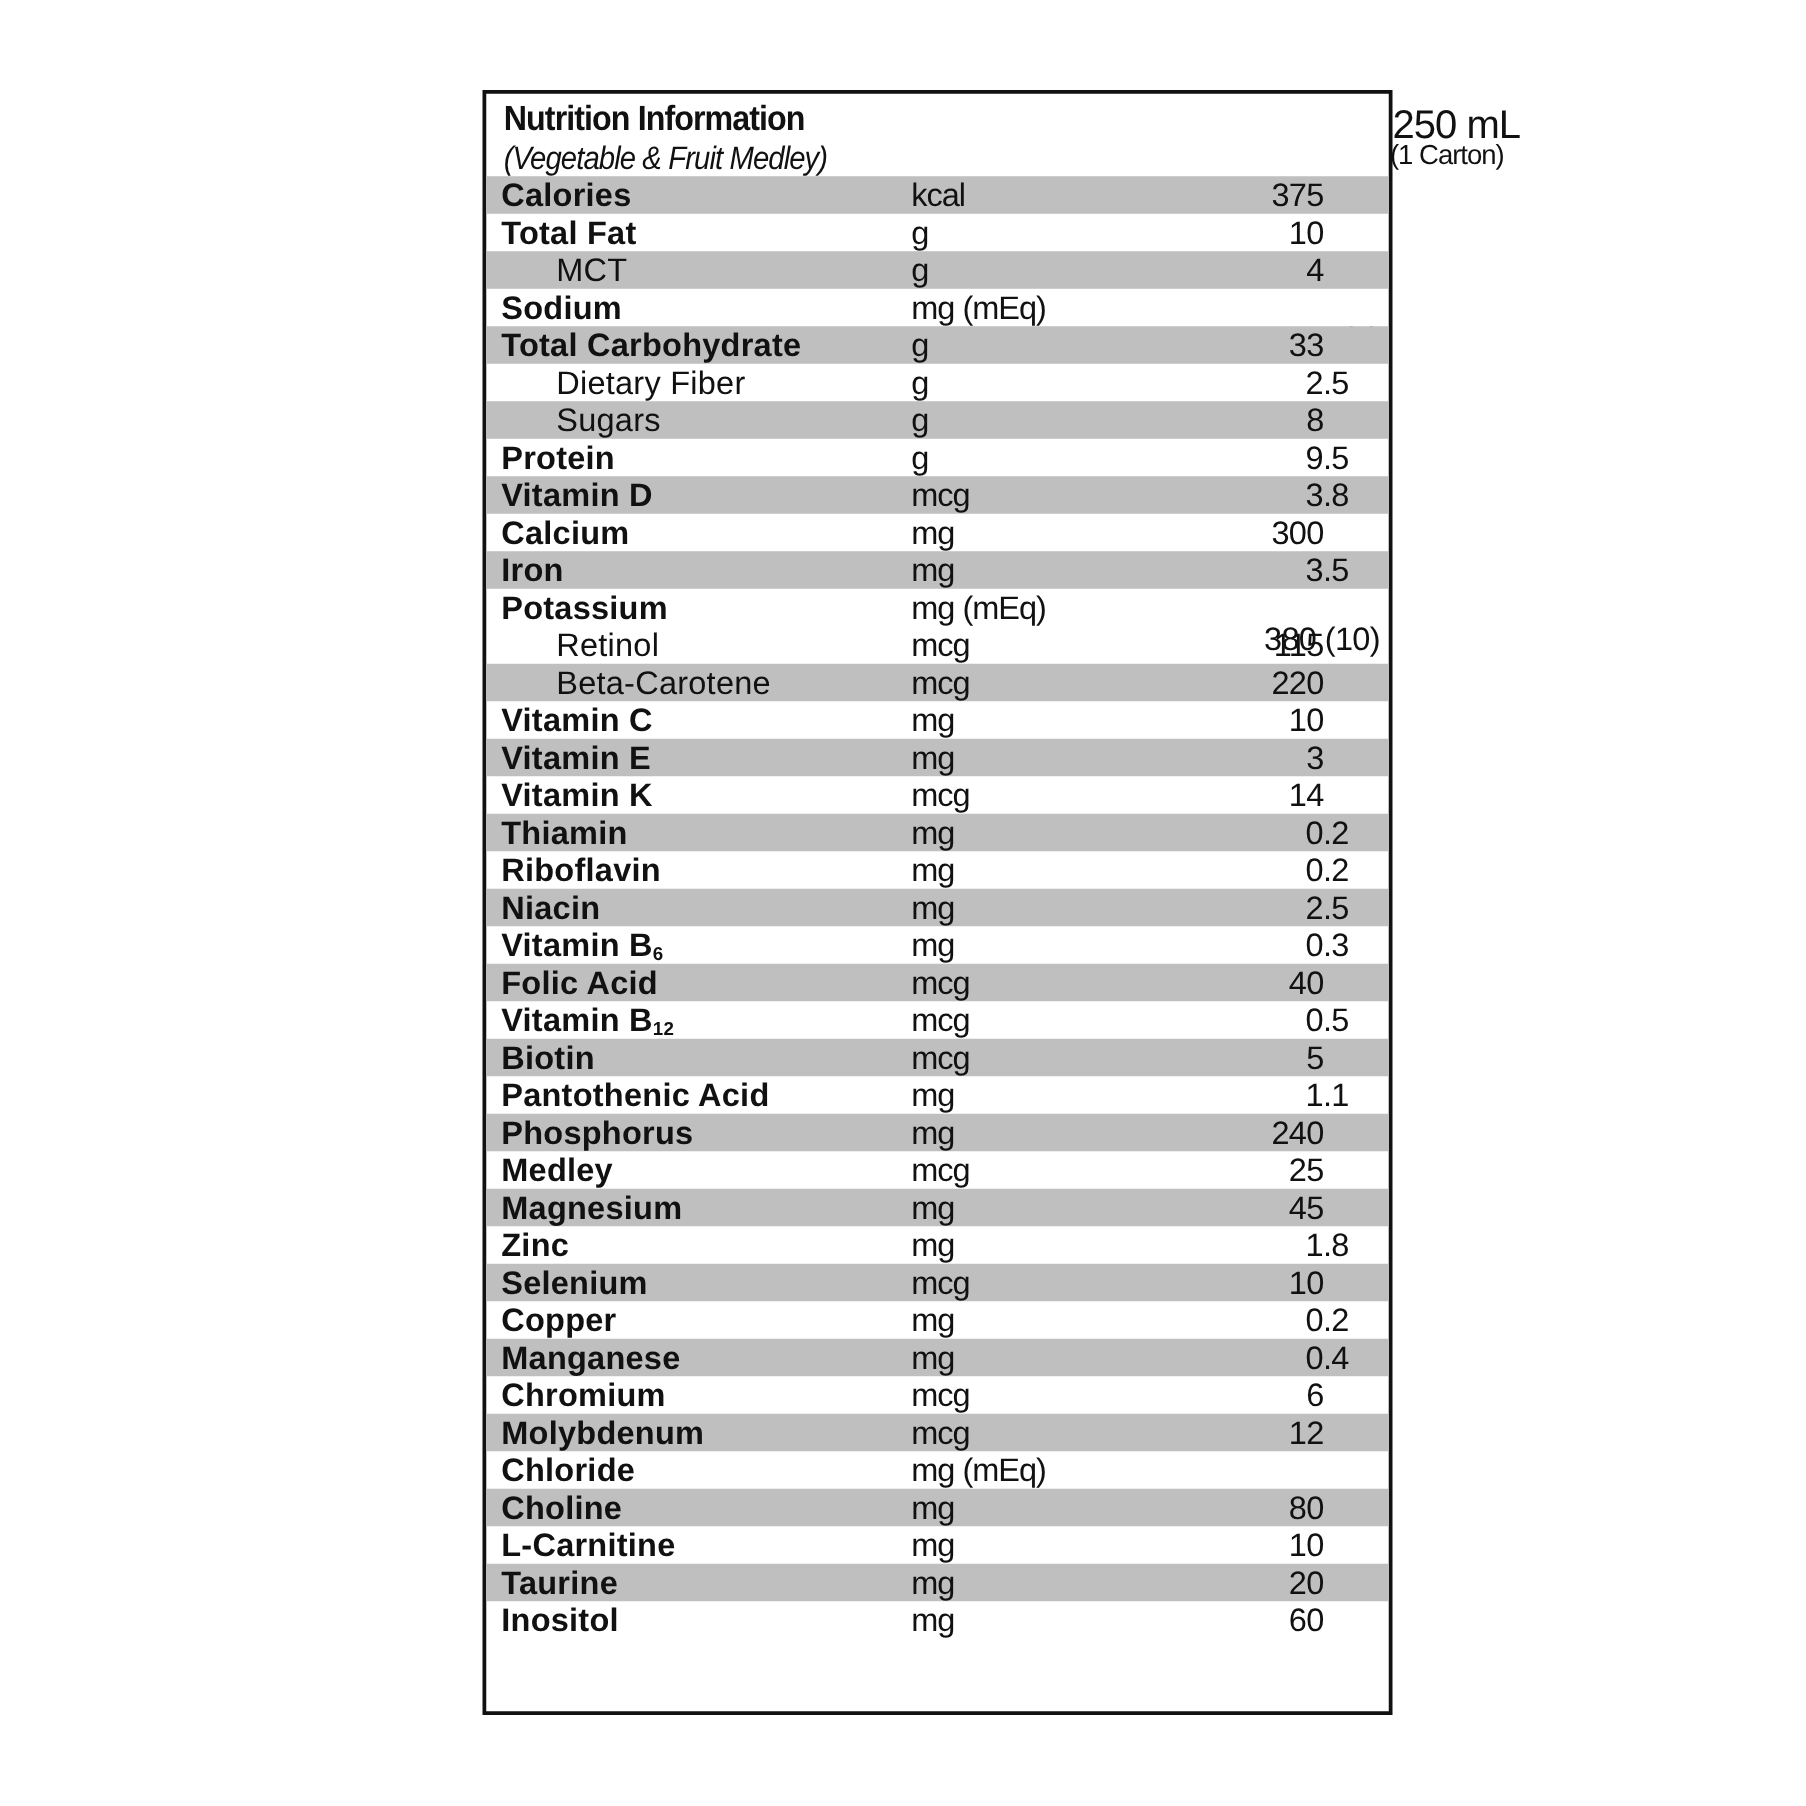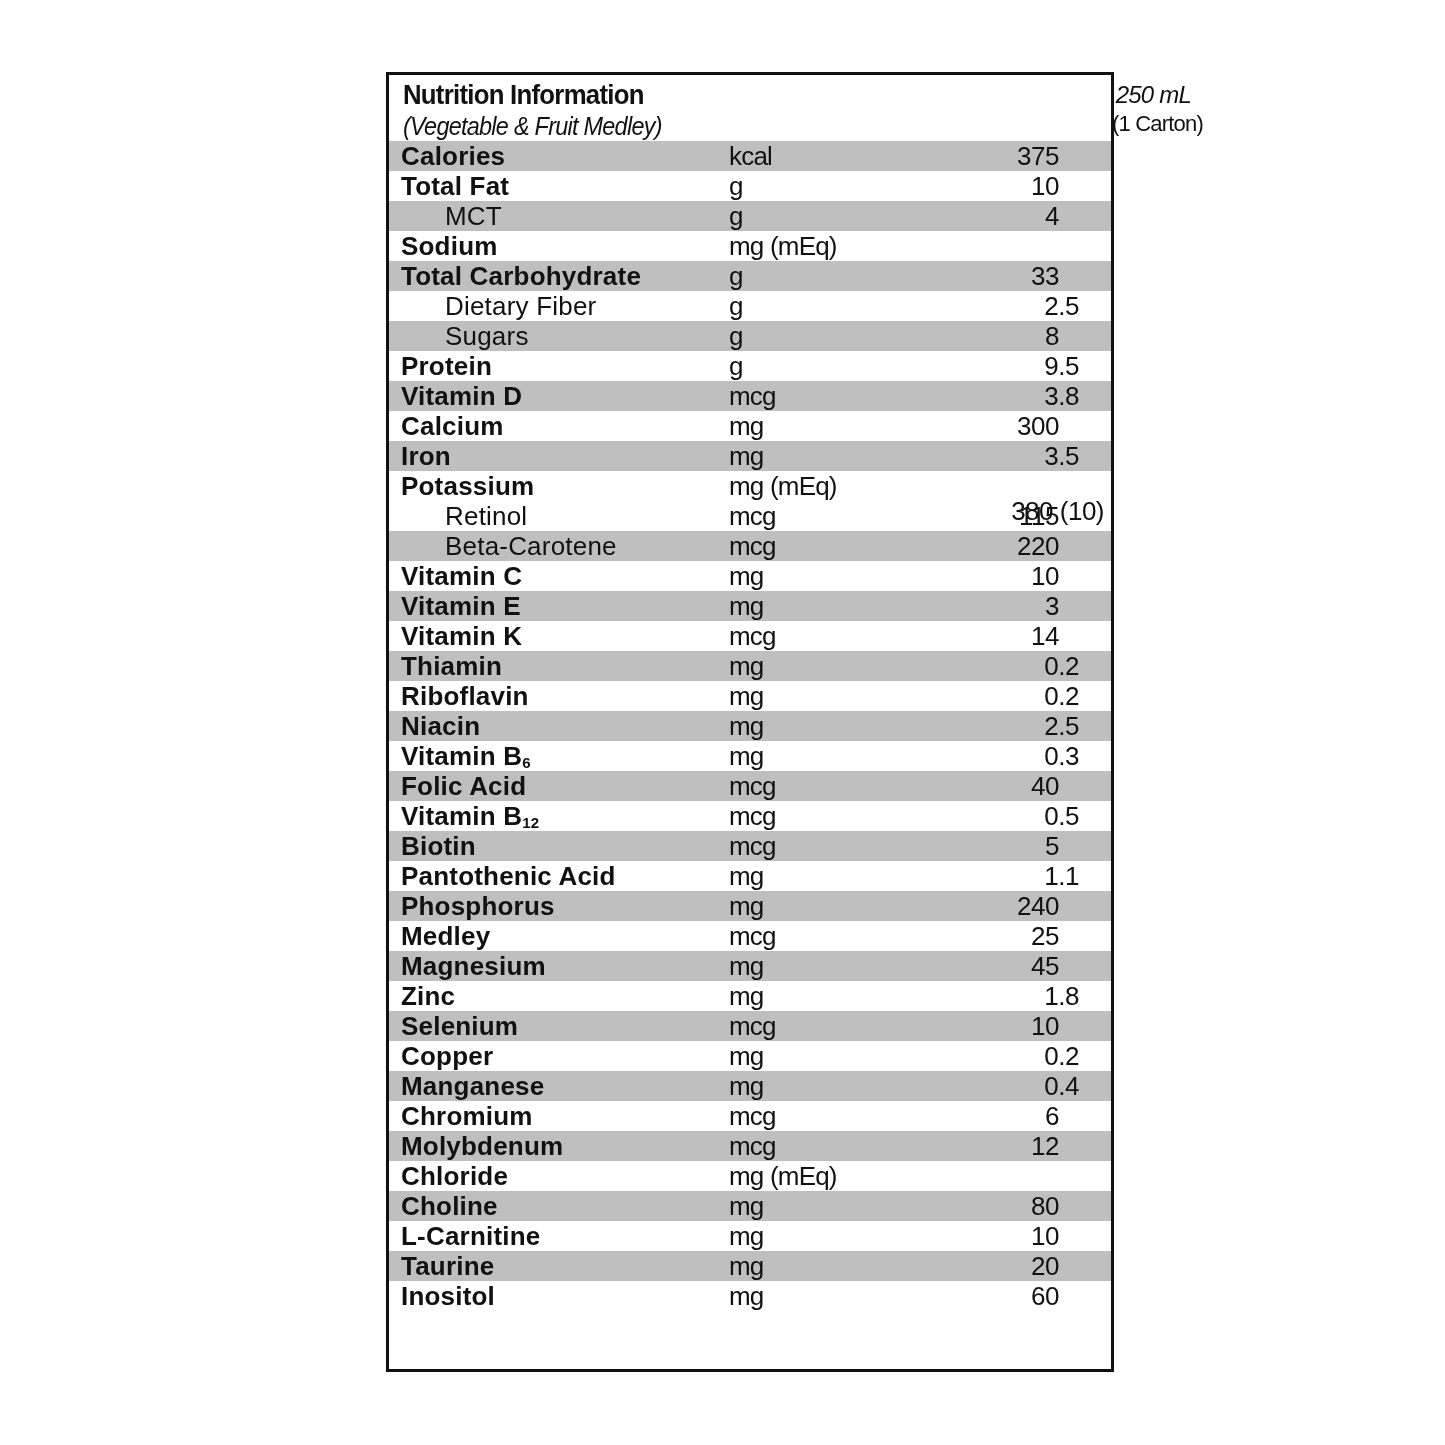--- a/index.html
+++ b/index.html
@@ -1,21 +1,21 @@
 <!DOCTYPE html>
 <html><head>
 <meta charset="utf-8">
 <style>
   html, body { margin:0; padding:0; background:#ffffff; }
   body { width:1445px; height:1445px; position:relative; font-family:"Liberation Sans", sans-serif; color:#111; }
   .panel { position:absolute; left:386px; top:72px; width:722px; height:1294px; border:3px solid #111; background:#fff; }
   .header { position:absolute; left:0; top:0; width:864px; height:66px; }
   .title { position:absolute; left:14px; top:4px; font-size:28px; font-weight:bold; letter-spacing:-0.8px; transform:scaleX(0.92); transform-origin:left; }
   .subtitle { position:absolute; left:14px; top:36px; font-size:26px; font-style:italic; letter-spacing:-0.8px; transform:scaleX(0.9); transform-origin:left; }
-  .serving1 { position:absolute; right:62px; top:6px; font-size:24px; letter-spacing:-0.8px;font-style:italic; }
+  .serving1 { position:absolute; right:37px; top:6px; font-size:32px; letter-spacing:-0.8px; }
   .serving2 { position:absolute; right:50px; top:36px; font-size:22px; letter-spacing:-0.8px; }
   .rows { position:absolute; left:0; top:66px; width:722px; }
   .row { position:relative; height:30px; line-height:30px; font-size:26px; }
   .row.shade { background:#bfbfbf;padding-left:36px; }
   .row .name { position:absolute; left:12px; top:0; font-weight:bold; letter-spacing:0.2px; }
   .row.indent .name { left:56px; font-weight:normal; }
   .row .unit { position:absolute; left:340px; top:0; letter-spacing:-0.8px; }
   .row .val { position:absolute; left:560px; width:110px; text-align:right; top:0; letter-spacing:-0.5px; }
   .row .val.wide { width:160px; left:555px;margin-top:25px; }
   .row .val.dec { left:580px; }

